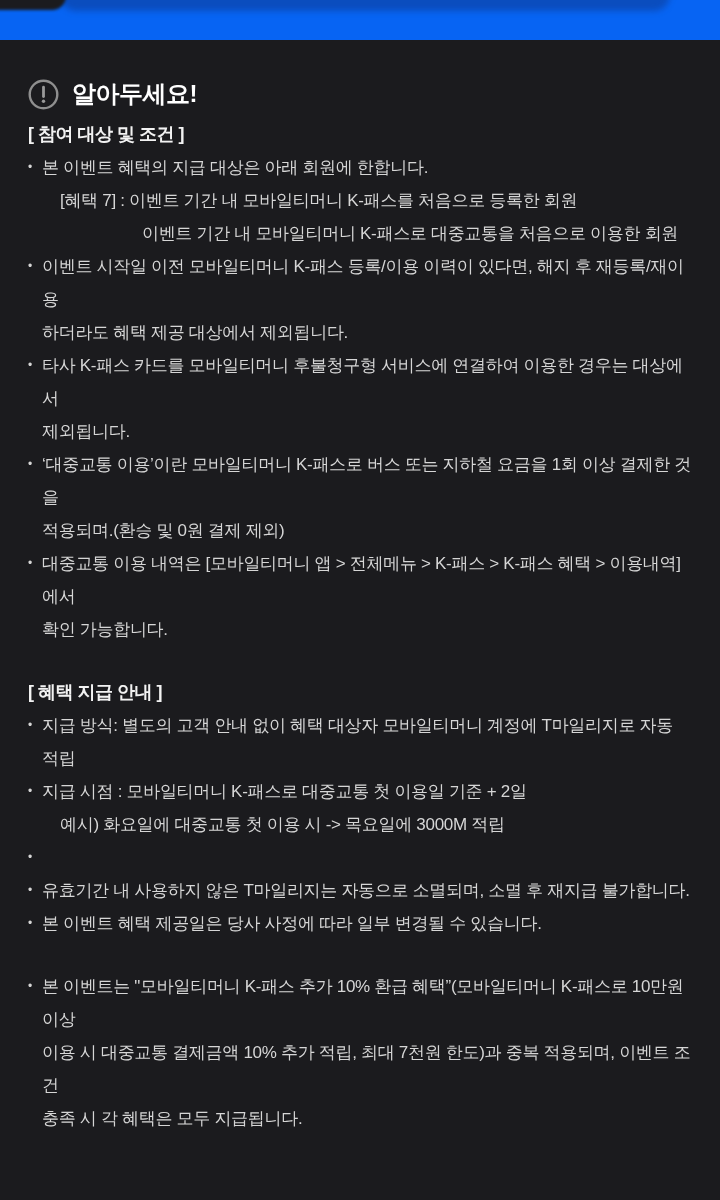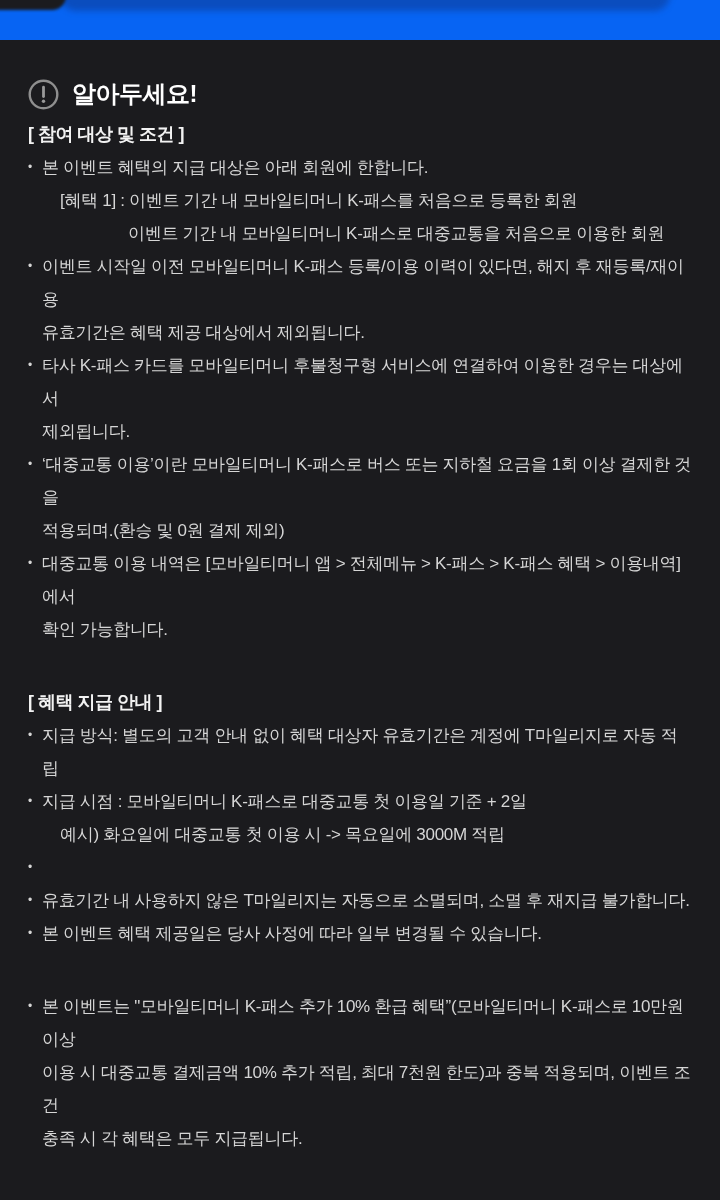--- a/index.html
+++ b/index.html
@@ -45,41 +45,41 @@
   }
   .notice-header{
     display:flex;align-items:center;gap:13px;
     margin-bottom:4px;
   }
   .notice-header svg{display:block;}
   .title{
     font-size:24px;font-weight:bold;color:#ffffff;
     letter-spacing:-0.5px;
   }
-  section{margin-top:40px;}
+  section{margin-top:30px;}
   section:first-of-type{margin-top:8px;}
   .sec-heading{
     margin:0;
     font-size:18px;font-weight:bold;color:var(--heading);
     line-height:33px;
     letter-spacing:-0.5px;
   }
   .item{
     font-size:17px;line-height:33px;
     letter-spacing:-0.3px;
   }
   .item .txt{white-space:pre-line;}
   .item.bullet{display:flex;}
   .item.bullet .dot{
     flex:none;width:14px;
     font-size:12px;line-height:33px;
     color:var(--text);
   }
   .item.sub{padding-left:32px;}
-  .item.sub2{padding-left:100px;}
+  .item.sub2{padding-left:100px;text-align:center;}
 </style>
 </head>
 <body>
 
 <div class="banner">
   <div class="btn-shadow"></div>
   <div class="left-notch"></div>
 </div>
 
 <div class="content">
@@ -94,26 +94,26 @@
     <span class="title">알아두세요!</span>
   </div>
 
   <div>
       <section>
         <h2 class="sec-heading">[ 참여 대상 및 조건 ]</h2>
         <div class="item bullet">
           <span class="dot">•</span>
           <span class="txt">본 이벤트 혜택의 지급 대상은 아래 회원에 한합니다.</span>
         </div>
-        <div class="item sub"><span class="txt">[혜택 1] : 이벤트 기간 내 모바일티머니 K-패스를 처음으로 등록한 회원</span></div>
+        <div class="item sub"><span class="txt">[혜택 7] : 이벤트 기간 내 모바일티머니 K-패스를 처음으로 등록한 회원</span></div>
         <div class="item sub2"><span class="txt">이벤트 기간 내 모바일티머니 K-패스로 대중교통을 처음으로 이용한 회원</span></div>
         <div class="item bullet">
           <span class="dot">•</span>
           <span class="txt">이벤트 시작일 이전 모바일티머니 K-패스 등록/이용 이력이 있다면, 해지 후 재등록/재이용
-유효기간은 혜택 제공 대상에서 제외됩니다.</span>
+하더라도 혜택 제공 대상에서 제외됩니다.</span>
         </div>
         <div class="item bullet">
           <span class="dot">•</span>
           <span class="txt">타사 K-패스 카드를 모바일티머니 후불청구형 서비스에 연결하여 이용한 경우는 대상에서
 제외됩니다.</span>
         </div>
         <div class="item bullet">
           <span class="dot">•</span>
           <span class="txt">‘대중교통 이용’이란 모바일티머니 K-패스로 버스 또는 지하철 요금을 1회 이상 결제한 것을
 적용되며.(환승 및 0원 결제 제외)</span>
@@ -121,21 +121,21 @@
         <div class="item bullet">
           <span class="dot">•</span>
           <span class="txt">대중교통 이용 내역은 [모바일티머니 앱 &gt; 전체메뉴 &gt; K-패스 &gt; K-패스 혜택 &gt; 이용내역] 에서
 확인 가능합니다.</span>
         </div>
       </section>
       <section>
         <h2 class="sec-heading">[ 혜택 지급 안내 ]</h2>
         <div class="item bullet">
           <span class="dot">•</span>
-          <span class="txt">지급 방식: 별도의 고객 안내 없이 혜택 대상자 유효기간은 계정에 T마일리지로 자동 적립</span>
+          <span class="txt">지급 방식: 별도의 고객 안내 없이 혜택 대상자 모바일티머니 계정에 T마일리지로 자동 적립</span>
         </div>
         <div class="item bullet">
           <span class="dot">•</span>
           <span class="txt">지급 시점 : 모바일티머니 K-패스로 대중교통 첫 이용일 기준 + 2일</span>
         </div>
         <div class="item sub"><span class="txt">예시) 화요일에 대중교통 첫 이용 시 -&gt; 목요일에 3000M 적립</span></div>
         <div class="item bullet">
           <span class="dot">•</span>
         </div>
         <div class="item bullet">

